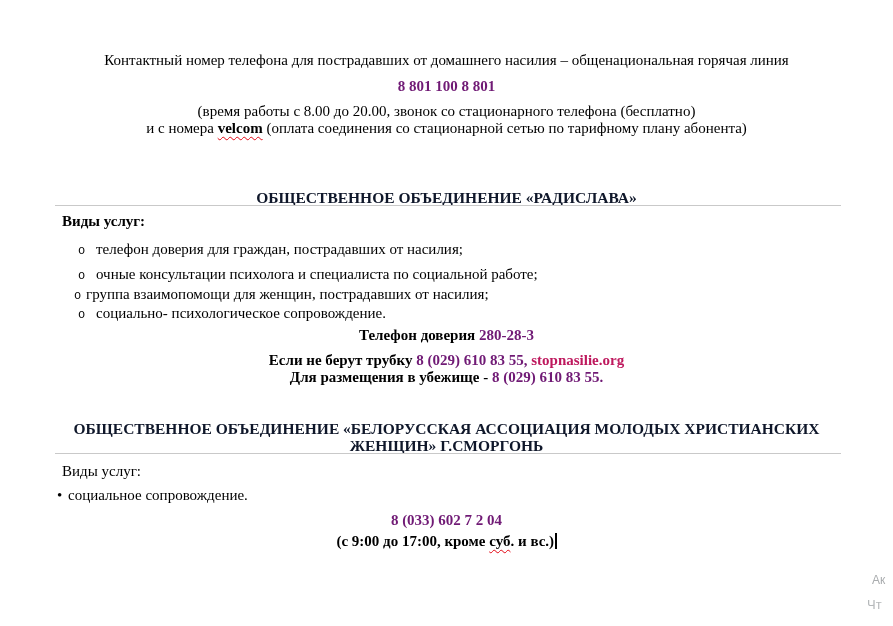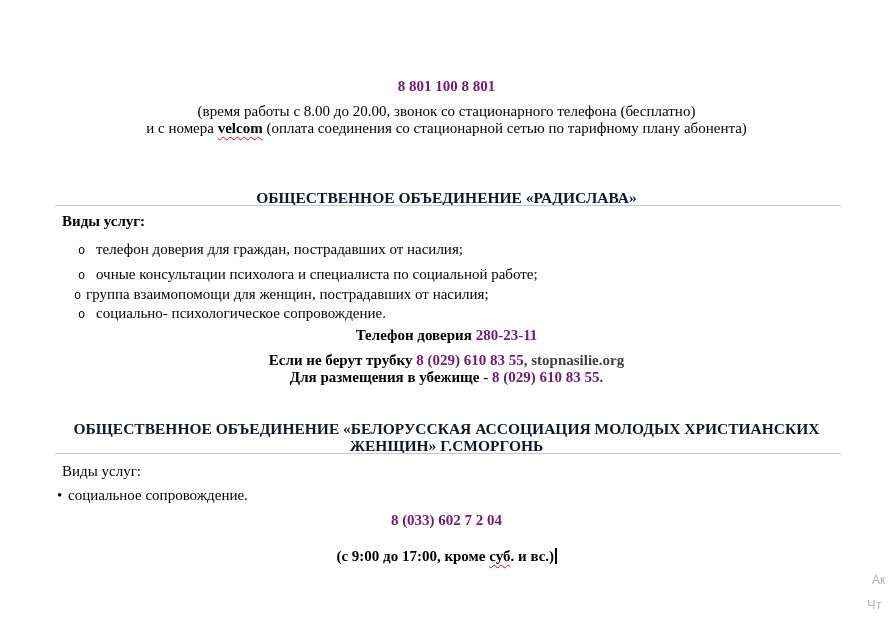--- a/index.html
+++ b/index.html
@@ -11,21 +11,21 @@
     overflow: hidden;
     font-family: "Liberation Serif", serif;
     font-size: 15px;
     color: #000000;
   }
   .abs { position: absolute; white-space: nowrap; }
   .center { left: 0; width: 893px; text-align: center; }
   .bold { font-weight: bold; }
   .navy { color: #0f172a; font-weight: bold; font-size: 15.5px; }
   .red { color: #701a75; font-weight: bold; }
-  .link { color: #404040; font-weight: bold; }
+  .link { color: #be185d; font-weight: bold; }
   .rule { position: absolute; left: 55px; width: 786px; height: 1px; background: #c9c9c9; }
   .squiggle {
     text-decoration: underline;
     text-decoration-style: wavy;
     text-decoration-color: #e30613;
     text-decoration-thickness: 1px;
     text-underline-offset: 3px;
     font-weight: bold;
   }
   .list-item { position: absolute; white-space: nowrap; }
@@ -50,54 +50,55 @@
     font-family: "Liberation Sans", sans-serif;
     color: #a9acae;
     white-space: nowrap;
   }
 </style>
 </head>
 <body>
 
 <div class="page">
 
+  <div class="abs center" style="top: 52px;">Контактный номер телефона для пострадавших от домашнего насилия – общенациональная горячая линия</div>
 
   <div class="abs center red" style="top: 78px;">8 801 100 8 801</div>
 
   <div class="abs center" style="top: 103px;">(время работы с 8.00 до 20.00, звонок со стационарного телефона (бесплатно)</div>
 
   <div class="abs center" style="top: 120px;"><span>и с номера </span><span class="squiggle">velcom</span><span> (оплата соединения со стационарной сетью по тарифному плану абонента)</span></div>
 
   <div class="abs center navy" style="top: 189px;">ОБЩЕСТВЕННОЕ ОБЪЕДИНЕНИЕ «РАДИСЛАВА»</div>
   <div class="rule" style="top: 205px;"></div>
 
   <div class="abs bold" style="left: 62px; top: 213px;">Виды услуг:</div>
 
   <div class="list-item" style="left: 78px; top: 241px;"><span class="marker">o</span><span>телефон доверия для граждан, пострадавших от насилия;</span></div>
 
   <div class="list-item" style="left: 78px; top: 266px;"><span class="marker">o</span><span>очные консультации психолога и специалиста по социальной работе;</span></div>
 
   <div class="list-item" style="left: 74px; top: 286px;"><span class="marker tight">o</span><span>группа взаимопомощи для женщин, пострадавших от насилия;</span></div>
 
   <div class="list-item" style="left: 78px; top: 305px;"><span class="marker">o</span><span>социально- психологическое сопровождение.</span></div>
 
-  <div class="abs center" style="top: 327px;"><span class="bold">Телефон доверия </span><span class="red">280-23-11</span></div>
+  <div class="abs center" style="top: 327px;"><span class="bold">Телефон доверия </span><span class="red">280-28-3</span></div>
 
   <div class="abs center" style="top: 352px;"><span class="bold">Если не берут трубку </span><span class="red">8 (029) 610 83 55,</span><span> </span><span class="link">stopnasilie.org</span></div>
 
   <div class="abs center" style="top: 369px;"><span class="bold">Для размещения в убежище - </span><span class="red">8 (029) 610 83 55.</span></div>
 
   <div class="abs center navy" style="top: 420px;">ОБЩЕСТВЕННОЕ ОБЪЕДИНЕНИЕ «БЕЛОРУССКАЯ АССОЦИАЦИЯ МОЛОДЫХ ХРИСТИАНСКИХ</div>
   <div class="abs center navy" style="top: 437px;">ЖЕНЩИН» Г.СМОРГОНЬ</div>
   <div class="rule" style="top: 453px;"></div>
 
   <div class="abs" style="left: 62px; top: 463px;">Виды услуг:</div>
 
   <div class="list-item" style="left: 57px; top: 487px;"><span class="small-dot">•</span><span>социальное сопровождение.</span></div>
 
   <div class="abs center red" style="top: 512px;">8 (033) 602 7 2 04</div>
 
-  <div class="abs center bold" style="top: 548px;"><span>(с 9:00 до 17:00, кроме </span><span class="squiggle">суб</span><span>. и вс.)</span><span class="cursor"></span></div>
+  <div class="abs center bold" style="top: 533px;"><span>(с 9:00 до 17:00, кроме </span><span class="squiggle">суб</span><span>. и вс.)</span><span class="cursor"></span></div>
 
   <div class="watermark" style="left: 872px; top: 573px; font-size: 12px;">Ак</div>
   <div class="watermark" style="left: 867px; top: 597px; font-size: 13px; color: #b5b8ba;">Чт</div>
 
 </div>
 
 </body></html>

